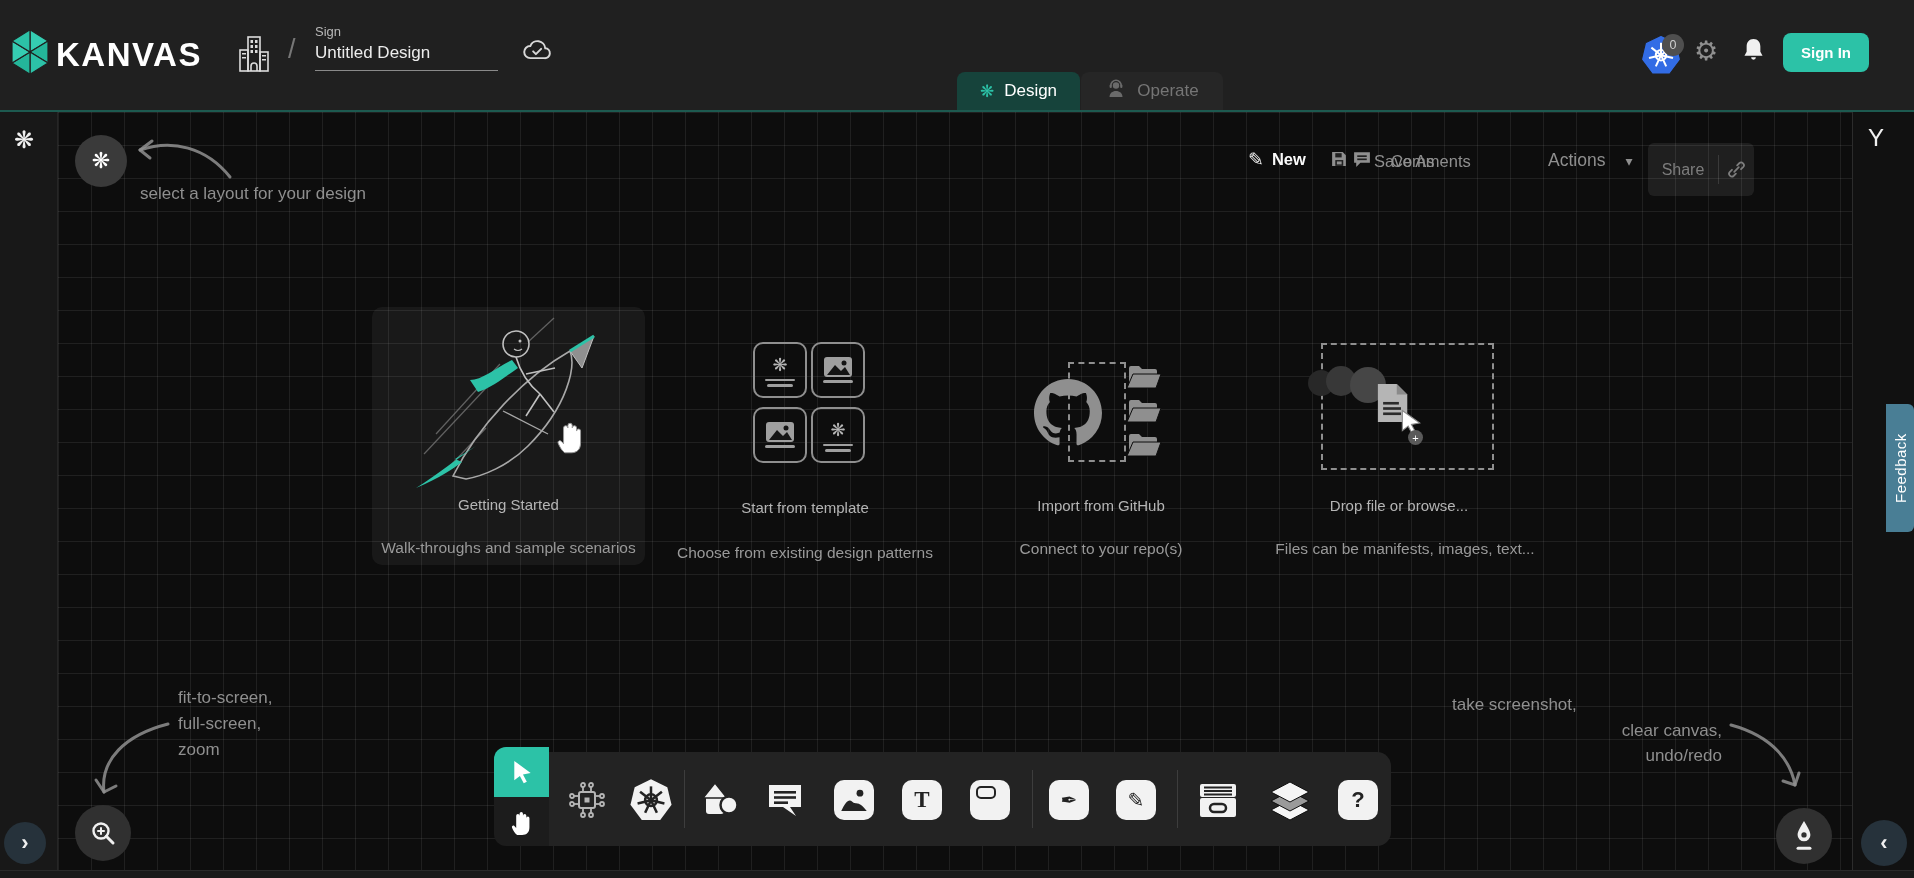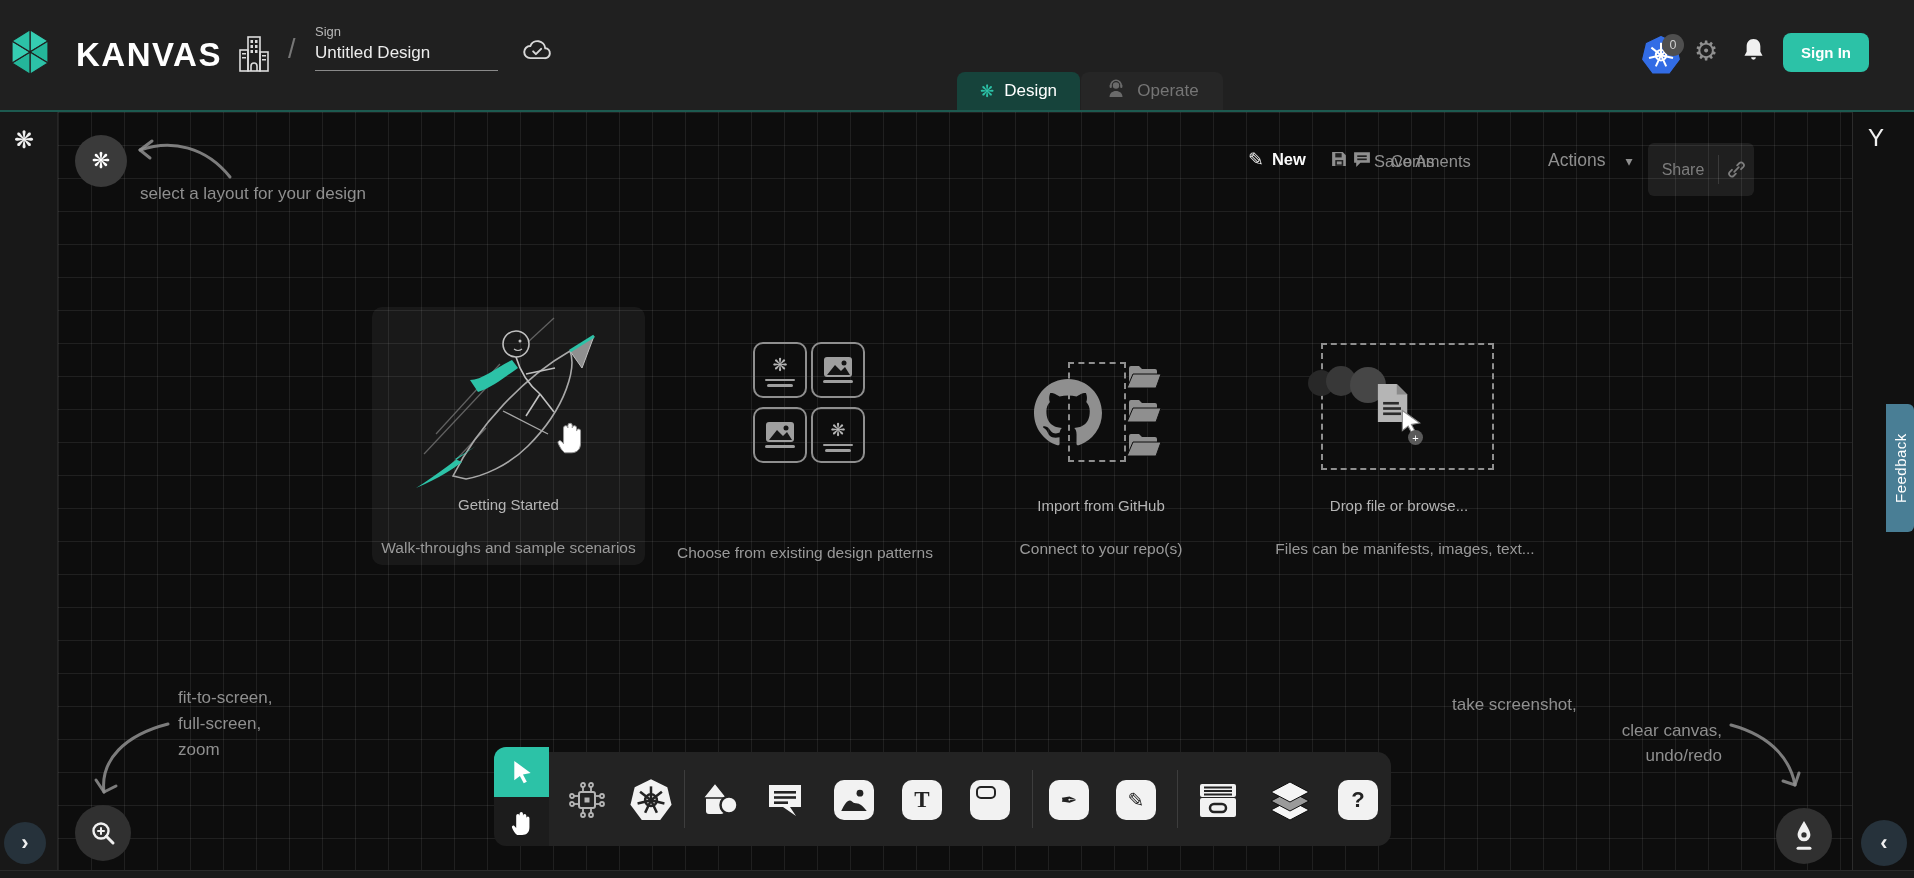--- a/index.html
+++ b/index.html
@@ -66,21 +66,21 @@
       <g stroke="#202020" stroke-width="3">
         <path d="M50 57.5 L50 2 L95 30 Z" fill="#35cdb2"></path>
         <path d="M50 57.5 L95 30 L95 85 Z" fill="#24b69a"></path>
         <path d="M50 57.5 L95 85 L50 113 Z" fill="#2cc2a7"></path>
         <path d="M50 57.5 L50 113 L5 85 Z" fill="#24b69a"></path>
         <path d="M50 57.5 L5 85 L5 30 Z" fill="#35cdb2"></path>
         <path d="M50 57.5 L5 30 L50 2 Z" fill="#2cc2a7"></path>
       </g>
     </svg>
   </div>
-  <div class="abs brand-text" style="left:76px;top:36px;">KANVAS</div>
+  <div class="abs brand-text" style="left:56px;top:36px;">KANVAS</div>
 
   <div class="abs" style="left:237px;top:34px;">
     <svg width="34" height="40" viewBox="0 0 34 40" fill="none" stroke="#dcdcdc" stroke-width="1.6">
       <rect x="11" y="3" width="12" height="34"></rect>
       <rect x="3" y="16" width="8" height="21"></rect>
       <rect x="23" y="18" width="8" height="19"></rect>
       <path d="M14 37v-5a3 3 0 0 1 6 0v5"></path>
       <g fill="#dcdcdc" stroke="none">
         <rect x="13.5" y="6" width="2.5" height="3"></rect>
           <rect x="18" y="6" width="2.5" height="3"></rect>
@@ -255,20 +255,21 @@
       <circle cx="20" cy="6" r="2.5" fill="#141414"></circle>
       <path d="M3 18 L11 8 L17 14 L21 10 L26 18 Z" fill="#141414"></path>
     </svg>
     <div class="tline" style="width:30px;"></div>
   </div>
   <div class="abs ttile" style="left:811px;top:407px;">
     <span style="font-size:18px;color:#b5b5b5;">❋</span>
     <div class="tline" style="width:30px;"></div>
       <div class="tline" style="width:26px;"></div>
   </div>
+  <div class="abs cardtitle" style="left:660px;top:499px;width:290px;">Start from template</div>
   <div class="abs cardsub" style="left:655px;top:544px;width:300px;">Choose from existing design patterns</div>
 
   <div class="abs" style="left:985px;top:340px;width:232px;height:225px;"></div>
   <div class="abs" style="left:1068px;top:362px;width:54px;height:96px;border:2px dashed #8f8f8f;"></div>
   <svg class="abs" style="left:1034px;top:379px;" width="68" height="68" viewBox="0 0 16 16">
     <path fill="#8f8f8f" d="M8 0C3.58 0 0 3.58 0 8c0 3.54 2.29 6.53 5.47 7.59.4.07.55-.17.55-.38 0-.19-.01-.82-.01-1.49-2.01.37-2.53-.49-2.69-.94-.09-.23-.48-.94-.82-1.13-.28-.15-.68-.52-.01-.53.63-.01 1.08.58 1.23.82.72 1.21 1.87.87 2.33.66.07-.52.28-.87.51-1.07-1.78-.2-3.64-.89-3.64-3.95 0-.87.31-1.59.82-2.15-.08-.2-.36-1.02.08-2.12 0 0 .67-.21 2.2.82.64-.18 1.32-.27 2-.27s1.36.09 2 .27c1.53-1.04 2.2-.82 2.2-.82.44 1.1.16 1.92.08 2.12.51.56.82 1.27.82 2.15 0 3.07-1.87 3.75-3.65 3.95.29.25.54.73.54 1.48 0 1.07-.01 1.93-.01 2.2 0 .21.15.46.55.38A8.01 8.01 0 0 0 16 8c0-4.42-3.58-8-8-8z"></path>
   </svg>
   <svg class="abs" style="left:1126px;top:364px;" width="36" height="26" viewBox="0 0 34 26">
     <path d="M2 23 V4 a2 2 0 0 1 2-2 h8 l3 3 h13 a2 2 0 0 1 2 2 v4 H6 Z" fill="#8f8f8f"></path>
     <path d="M0 24 L6 10 h28 l-5 14 Z" fill="#8f8f8f" stroke="#0d0d0d"></path>

